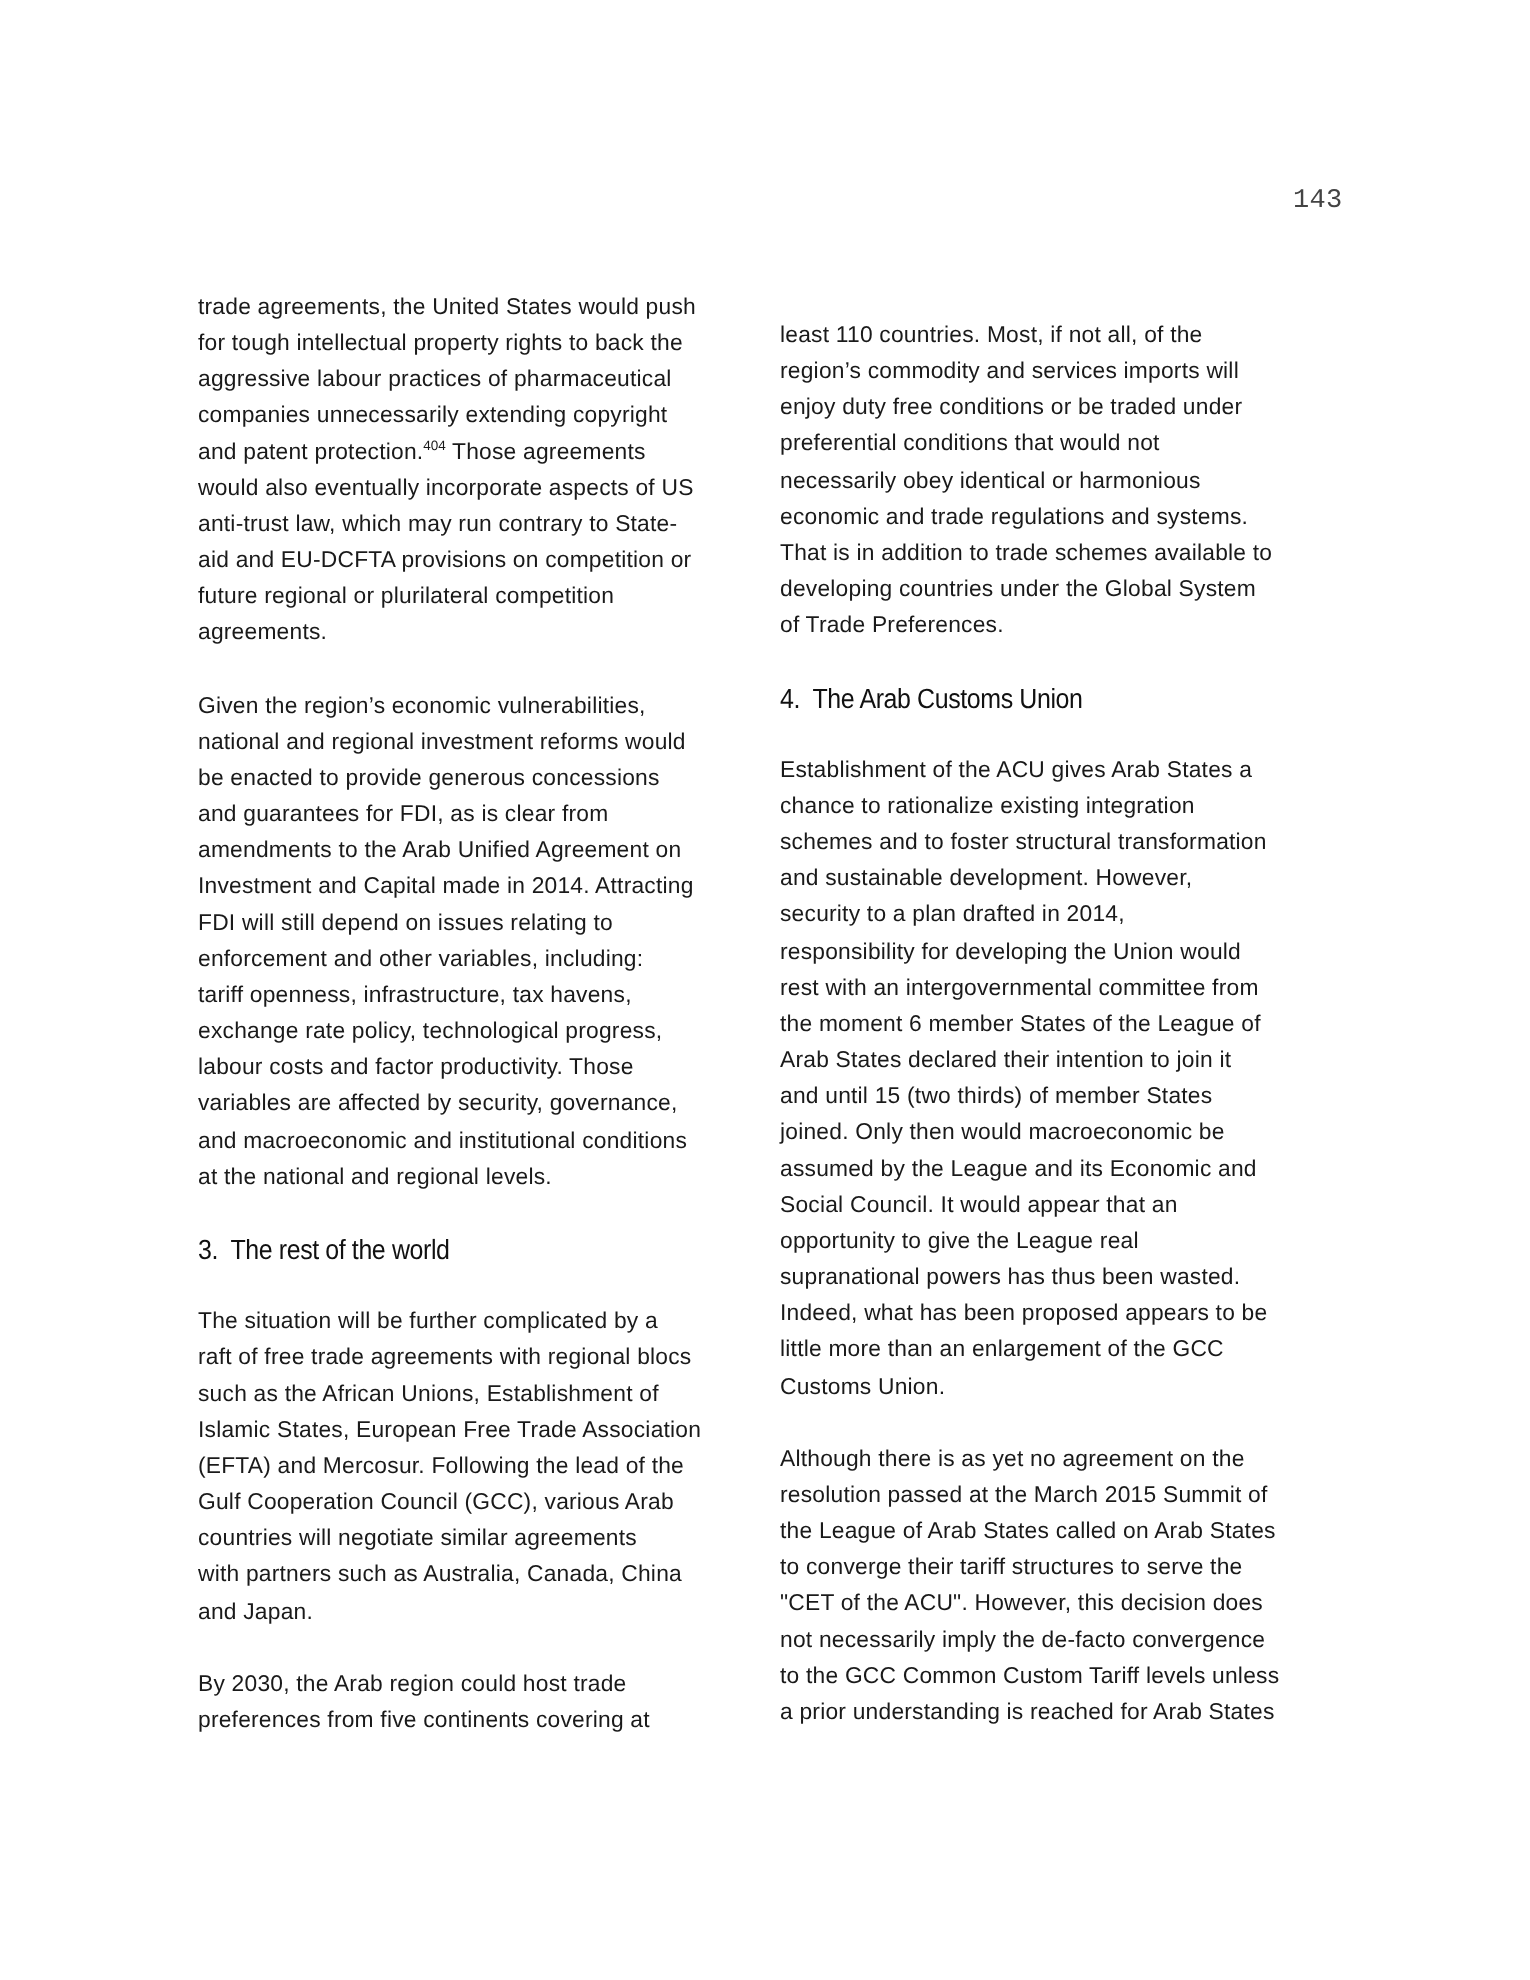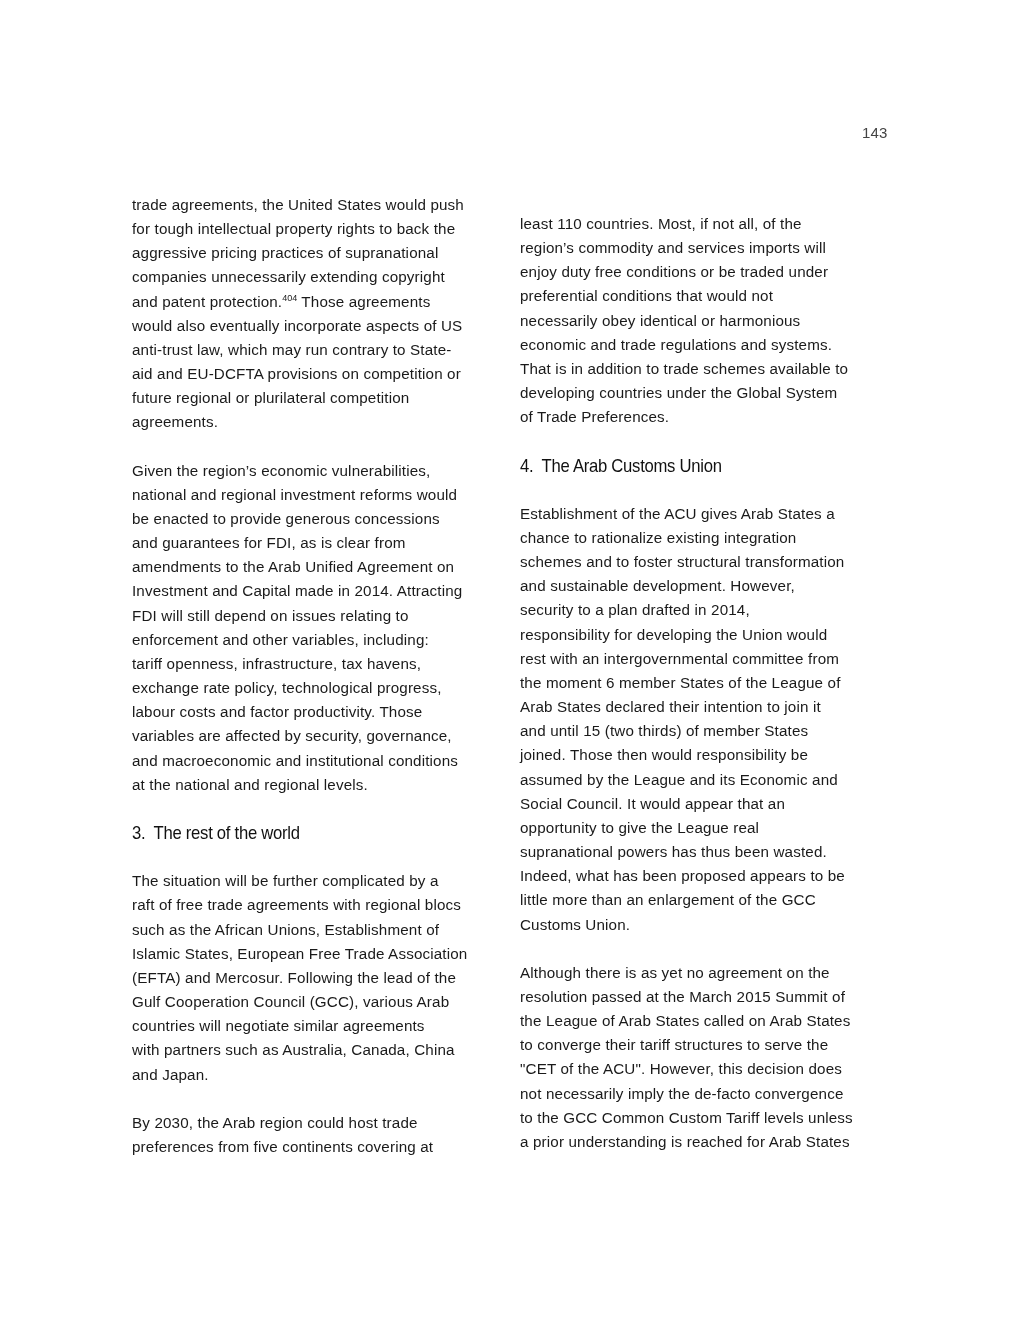--- a/index.html
+++ b/index.html
@@ -12,23 +12,23 @@
       height: 1320px;
       position: relative;
       overflow: hidden;
       font-family: "Liberation Sans", "DejaVu Sans", sans-serif;
       color: #1a1a1a;
     }
     .page-number {
       position: absolute;
       top: 124px;
       left: 862px;
-      font-size: 15px;
+      font-size: 18px;
       color: #444;
-      font-family: Liberation Sans, sans-serif;
+      font-family: Liberation Mono, monospace;
       letter-spacing: 0.2px;
     }
     .column {
       position: absolute;
       top: 193px;
       width: 372px;
     }
     .col-left { left: 132px; }
     .col-right { left: 520px; margin-top: 19px; }
     .para {
@@ -65,21 +65,21 @@
 
 <div>
 
   <div class="page-number">143</div>
 
   <div class="column col-left">
 
     <p class="para">
       <span class="line">trade agreements, the United States would push</span>
       <span class="line">for tough intellectual property rights to back the</span>
-      <span class="line">aggressive pricing practices of supranational</span>
+      <span class="line">aggressive labour practices of pharmaceutical</span>
       <span class="line">companies unnecessarily extending copyright</span>
       <span class="line"><span>and patent protection.</span><sup class="fn">404</sup><span> Those agreements</span></span>
       <span class="line">would also eventually incorporate aspects of US</span>
       <span class="line">anti-trust law, which may run contrary to State-</span>
       <span class="line">aid and EU-DCFTA provisions on competition or</span>
       <span class="line">future regional or plurilateral competition</span>
       <span class="line">agreements.</span>
     </p>
 
     <div class="gap"></div>
@@ -155,21 +155,21 @@
       <span class="line">Establishment of the ACU gives Arab States a</span>
       <span class="line">chance to rationalize existing integration</span>
       <span class="line">schemes and to foster structural transformation</span>
       <span class="line">and sustainable development. However,</span>
       <span class="line">security to a plan drafted in 2014,</span>
       <span class="line">responsibility for developing the Union would</span>
       <span class="line">rest with an intergovernmental committee from</span>
       <span class="line">the moment 6 member States of the League of</span>
       <span class="line">Arab States declared their intention to join it</span>
       <span class="line">and until 15 (two thirds) of member States</span>
-      <span class="line">joined. Those then would responsibility be</span>
+      <span class="line">joined. Only then would macroeconomic be</span>
       <span class="line">assumed by the League and its Economic and</span>
       <span class="line">Social Council. It would appear that an</span>
       <span class="line">opportunity to give the League real</span>
       <span class="line">supranational powers has thus been wasted.</span>
       <span class="line">Indeed, what has been proposed appears to be</span>
       <span class="line">little more than an enlargement of the GCC</span>
       <span class="line">Customs Union.</span>
     </p>
 
     <div class="gap"></div>

